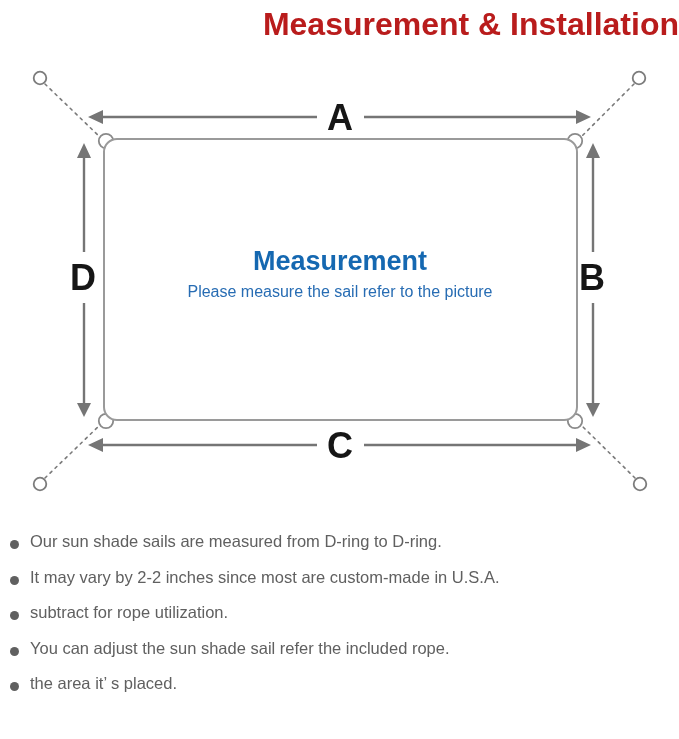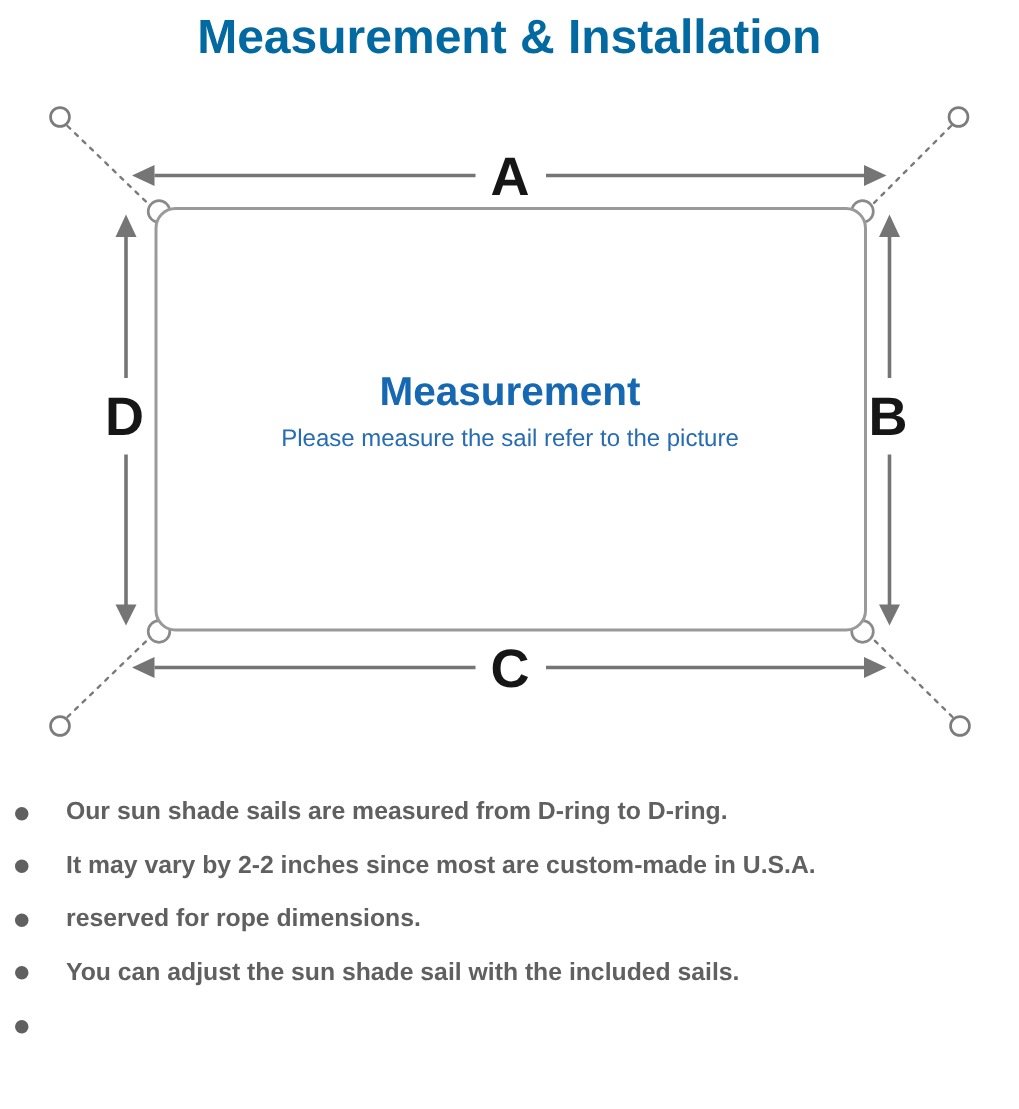--- a/index.html
+++ b/index.html
@@ -3,33 +3,33 @@
 <meta charset="utf-8">
 <style>
   html,body{margin:0;padding:0;}
   body{
     width:679px;height:739px;background:#ffffff;overflow:hidden;
     font-family:"Liberation Sans", sans-serif;
     position:relative;
   }
   .page-title{
     margin:6px 0 0 0;height:38px;line-height:36px;
-    text-align:center;font-size:32px;font-weight:bold;color:#0369a1;
+    text-align:right;font-size:32px;font-weight:bold;color:#b91c1c;
     letter-spacing:0px;
   }
   .diagram-wrap{margin-top:16px;width:679px;height:460px;}
   svg text{font-family:"Liberation Sans", sans-serif;}
   .dim-label{font-size:36px;font-weight:bold;fill:#161616;}
   .center-title{font-size:27px;font-weight:bold;fill:#1568b1;}
   .center-sub{font-size:16px;fill:#276cb3;}
   .notes{
     list-style:none;margin:12px 0 0 0;padding:0 6px 0 10px;
   }
   .note-item{
-    display:flex;align-items:flex-start;gap:25px;margin-bottom:16px;font-weight:bold;
+    display:flex;align-items:center;gap:11px;margin-bottom:16px;
   }
   .bullet-dot{
     flex:0 0 auto;width:9px;height:9px;border-radius:50%;
     background:#606060;margin-top:5.5px;
   }
   .note-text{
     font-size:16.5px;line-height:19.5px;color:#606060;
   }
   .ln{display:block;white-space:nowrap;}
   .ln:empty{display:none;}
@@ -117,28 +117,29 @@
   <li class="note-item">
     <span class="bullet-dot"></span>
     <span class="note-text">
       <span class="ln">It may vary by 2-2 inches since most are custom-made in U.S.A.</span>
 
     </span>
   </li>
   <li class="note-item">
     <span class="bullet-dot"></span>
     <span class="note-text">
-      <span class="ln">reserved for rope dimensions.</span>
+      <span class="ln">subtract for rope utilization.</span>
     </span>
   </li>
   <li class="note-item">
     <span class="bullet-dot"></span>
     <span class="note-text">
-      <span class="ln">You can adjust the sun shade sail with the included sails.</span>
+      <span class="ln">You can adjust the sun shade sail refer the included rope.</span>
 
     </span>
   </li>
   <li class="note-item">
     <span class="bullet-dot"></span>
     <span class="note-text">
+      <span class="ln">the area it’ s placed.</span>
     </span>
   </li>
 </ul>
 
 </body></html>

